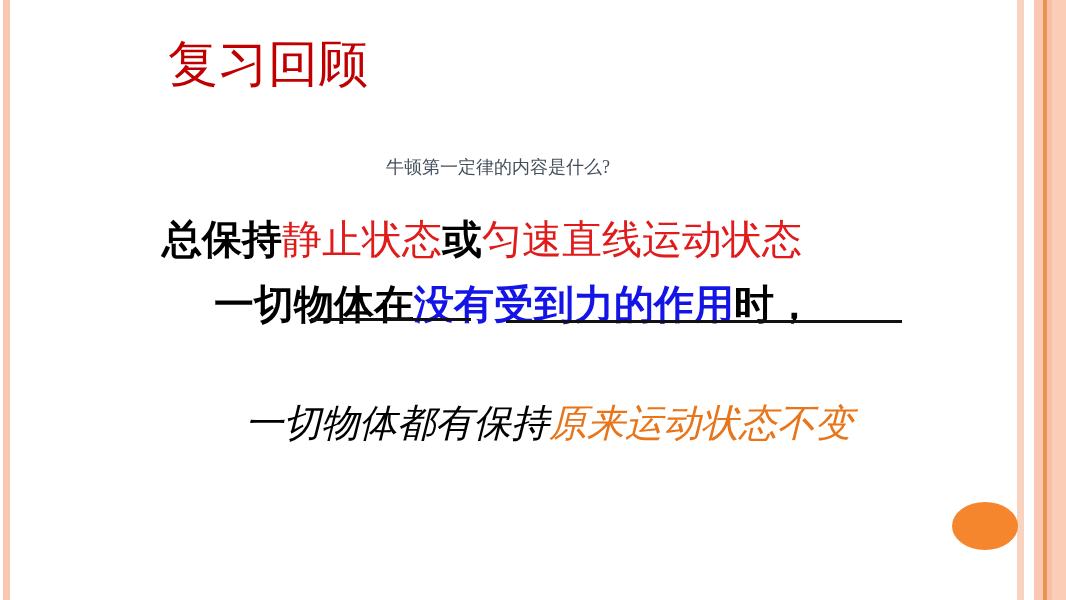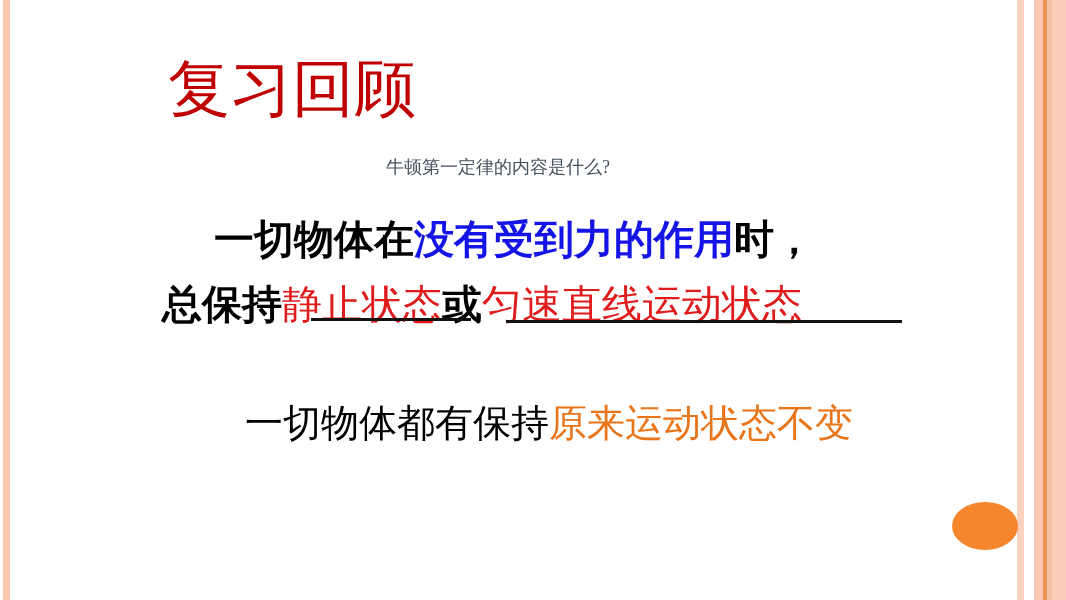--- a/index.html
+++ b/index.html
@@ -30,25 +30,25 @@
   .r-stripe-1    { left: 1017px; width: 7px;  background: #f9d2c0; }
   .r-stripe-2    { left: 1034px; width: 9px;  background: #fac8b2; }
   .r-stripe-3    { left: 1043px; width: 4px;  background: #e8944f; }
   .r-stripe-4    { left: 1047px; width: 5px;  background: #f8bfa6; }
   .r-stripe-5    { left: 1052px; width: 14px; background: #fbcdb7; }
 
   
   .title {
     position: absolute;
     left: 168px;
-    top: 58px;
-    font-size: 62px;
+    top: 43px;
+    font-size: 50px;
     line-height: 1.0;
     color: #c00000;
-    font-family: Liberation Sans, sans-serif;
+    font-family: Liberation Mono, monospace;
     white-space: nowrap;
   }
 
   .subtitle {
     position: absolute;
     left: 386px;
     top: 158px;
     font-size: 18px;
     line-height: 1.0;
     color: #44505c;
@@ -97,21 +97,21 @@
     position: absolute;
     left: 163px;
     top: 398px;
     width: 830px;
     font-size: 38px;
     line-height: 1.32;
     color: #000000;
     font-family: "Liberation Serif", "DejaVu Serif", serif;
   }
   .inertia-line { white-space: nowrap; }
-  .inertia-line-1 { padding-left: 82px; }
+  .inertia-line-1 { padding-left: 82px; font-style: italic; }
   .kw-orange { color: #e8751a; }
 
   
   .ellipse {
     position: absolute;
     left: 952px;
     top: 502px;
     width: 66px;
     height: 48px;
     border-radius: 50%;
@@ -129,22 +129,22 @@
   <div class="stripe r-stripe-2"></div>
   <div class="stripe r-stripe-3"></div>
   <div class="stripe r-stripe-4"></div>
   <div class="stripe r-stripe-5"></div>
 
   <div class="title">复习回顾</div>
 
   <div class="subtitle">牛顿第一定律的内容是什么?</div>
 
   <div class="law-block">
+    <div class="law-line law-line-2"><span class="kw-black">总保持</span><span class="kw-red">静止状态</span><span class="kw-black">或</span><span class="kw-red">匀速直线运动状态</span></div>
     <div class="law-line law-line-1"><span class="kw-black">一切物体在</span><span class="kw-blue">没有受到力的作用</span><span class="kw-black">时，</span></div>
-    <div class="law-line law-line-2"><span class="kw-black">总保持</span><span class="kw-red">静止状态</span><span class="kw-black">或</span><span class="kw-red">匀速直线运动状态</span></div>
   </div>
 
   <div class="u-short"></div>
   <div class="u-long"></div>
 
 
   <div class="inertia-block">
     <div class="inertia-line inertia-line-1"><span class="kw-black">一切物体都有保持</span><span class="kw-orange">原来运动状态不变</span></div>
   </div>
 

